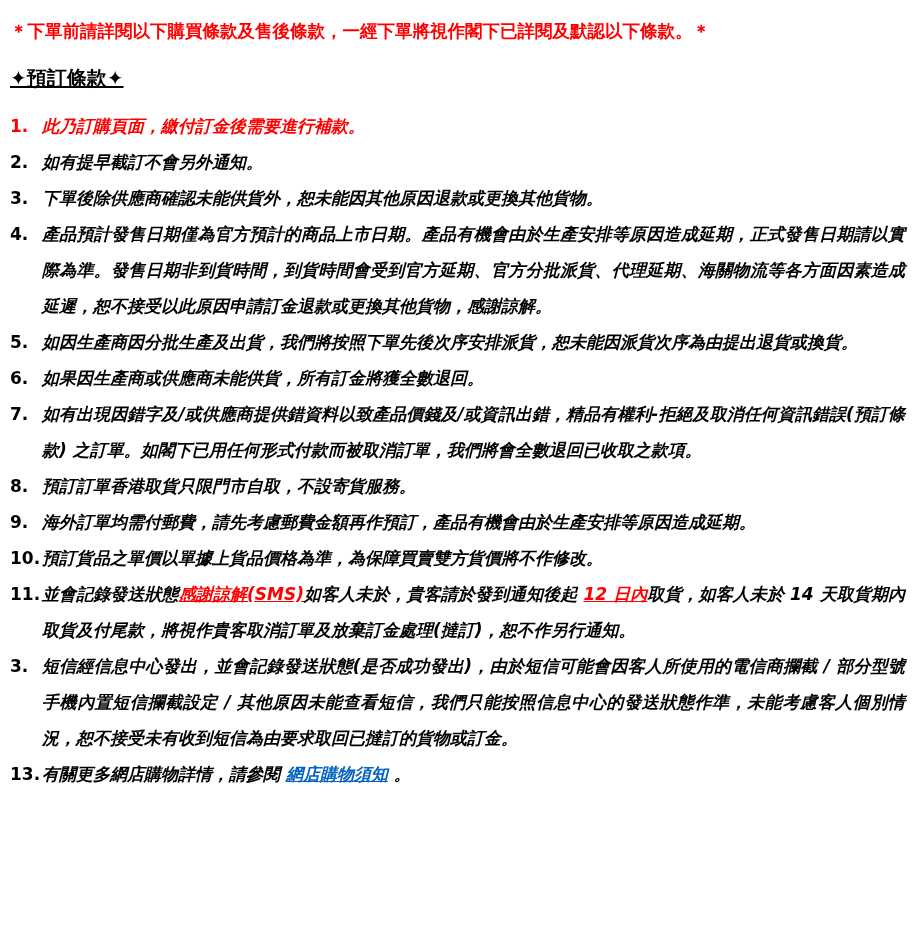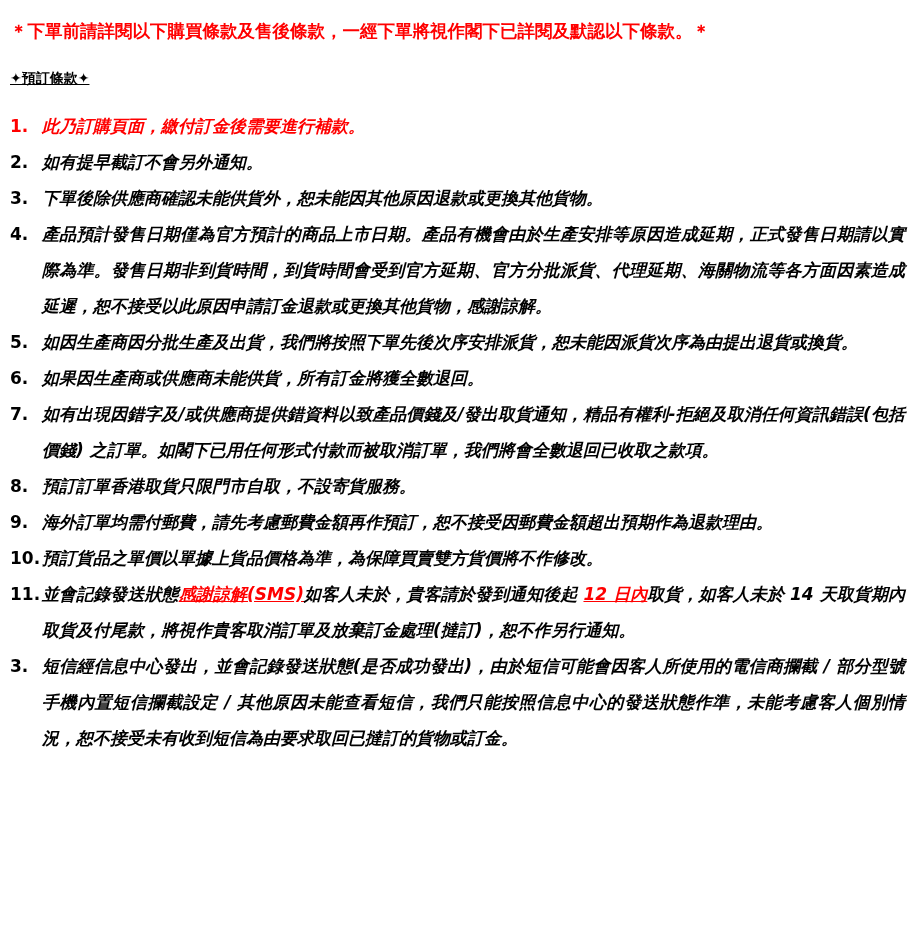--- a/index.html
+++ b/index.html
@@ -18,21 +18,21 @@
     font-size: 17px;
   }
   .doc-title {
     color: var(--red, #FF0000);
     font-size: 17.5px;
     line-height: 30px;
     margin: 4px 0 18px 2px;
   }
   .section-header {
     text-decoration: underline;
-    font-size: 14px;
+    font-size: 20px;
     line-height: 28px;
     margin: 0 0 16px 2px;
   }
   ul.terms-list {
     list-style: none;
     margin: 0;
     padding: 0;
   }
   li.item {
     display: flex;
@@ -111,35 +111,35 @@
   <li class="item">
     <span class="num">6.</span>
     <span class="txt">
       <span>如果因生產商或供應商未能供貨，所有訂金將獲全數退回。</span>
     </span>
   </li>
 
   <li class="item">
     <span class="num">7.</span>
     <span class="txt">
-      <span>如有出現因錯字及/或供應商提供錯資料以致產品價錢及/發出取貨通知，精品有權利-拒絕及取消任何資訊錯誤(包括價錢) 之訂單。如閣下已用任何形式付款而被取消訂單，我們將會全數退回已收取之款項。</span>
+      <span>如有出現因錯字及/或供應商提供錯資料以致產品價錢及/或資訊出錯，精品有權利-拒絕及取消任何資訊錯誤(預訂條款) 之訂單。如閣下已用任何形式付款而被取消訂單，我們將會全數退回已收取之款項。</span>
     </span>
   </li>
 
   <li class="item">
     <span class="num">8.</span>
     <span class="txt">
       <span>預訂訂單香港取貨只限門市自取，不設寄貨服務。</span>
     </span>
   </li>
 
   <li class="item">
     <span class="num">9.</span>
     <span class="txt">
-      <span>海外訂單均需付郵費，請先考慮郵費金額再作預訂，恕不接受因郵費金額超出預期作為退款理由。</span>
+      <span>海外訂單均需付郵費，請先考慮郵費金額再作預訂，產品有機會由於生產安排等原因造成延期。</span>
     </span>
   </li>
 
   <li class="item">
     <span class="num">10.</span>
     <span class="txt">
       <span>預訂貨品之單價以單據上貨品價格為準，為保障買賣雙方貨價將不作修改。</span>
     </span>
   </li>
 
@@ -150,14 +150,20 @@
     </span>
   </li>
 
   <li class="item">
     <span class="num">3.</span>
     <span class="txt">
       <span>短信經信息中心發出，並會記錄發送狀態(是否成功發出)，由於短信可能會因客人所使用的電信商攔截 / 部分型號手機內置短信攔截設定 / 其他原因未能查看短信，我們只能按照信息中心的發送狀態作準，未能考慮客人個別情況，恕不接受未有收到短信為由要求取回已撻訂的貨物或訂金。</span>
     </span>
   </li>
 
+  <li class="item">
+    <span class="num">13.</span>
+    <span class="txt">
+      <span>有關更多網店購物詳情，請參閱 </span><a class="shop-link">網店購物須知</a><span> 。</span>
+    </span>
+  </li>
 
 </ul>
 
 </body></html>

